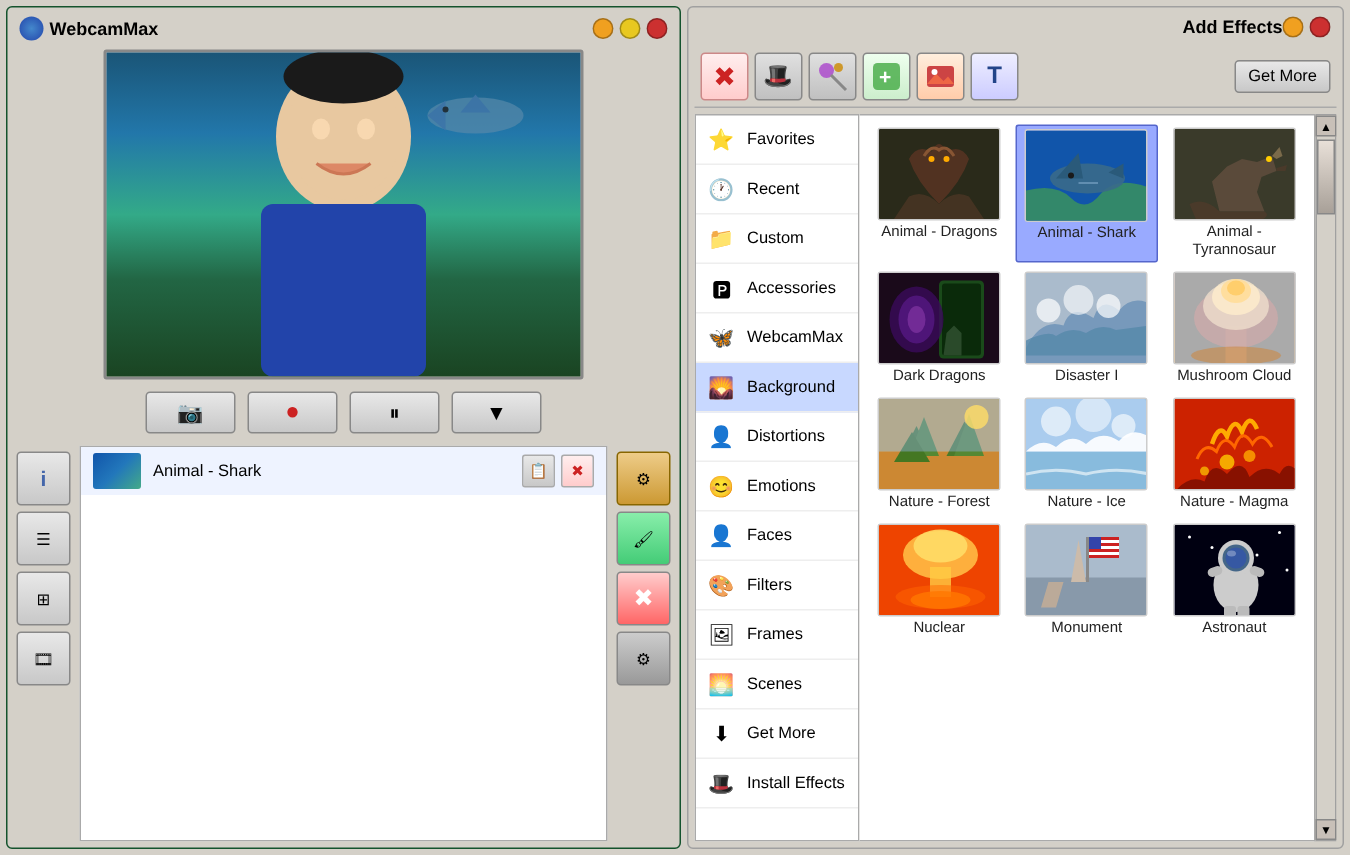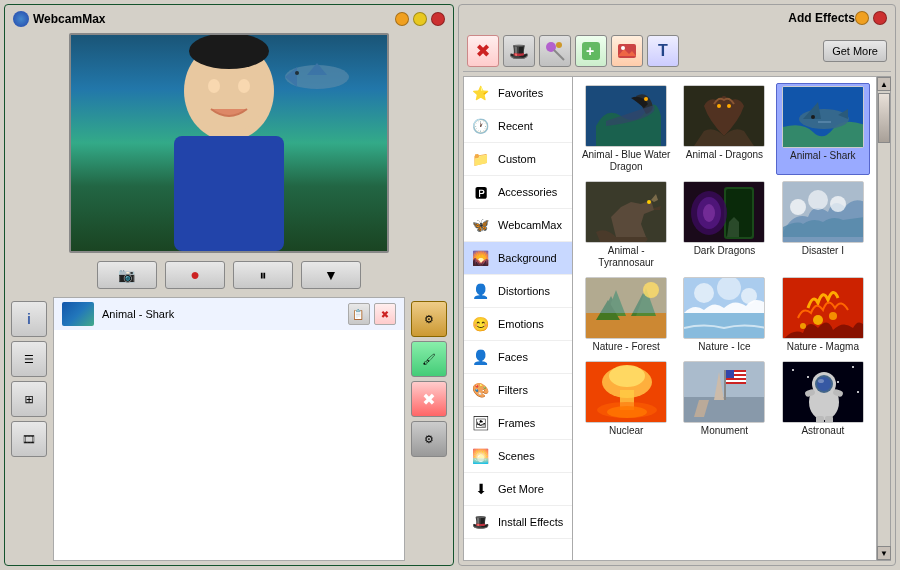--- a/index.html
+++ b/index.html
@@ -603,33 +603,20 @@
         </div>
         <div class="cat-item">
           <div class="cat-icon">🎩</div>
           <span>Install Effects</span>
         </div>
       </div>
 
       <div class="effects-grid-container">
         <div class="effects-grid">
 
-          <div class="effect-item">
-            <div class="effect-thumb thumb-blue-dragon">
-              <svg width="82" height="62" viewBox="0 0 82 62">
-                <rect width="82" height="62" fill="#1a4a7a"></rect>
-                <path d="M10,40 Q20,20 35,30 Q50,40 60,25 Q70,10 75,30 L75,62 L10,62Z" fill="#1a6644" opacity="0.8"></path>
-                <path d="M50,10 Q60,5 65,15 Q70,25 60,28 Q55,18 50,10Z" fill="#2a2a2a" opacity="0.9"></path>
-                <path d="M45,12 Q55,8 62,18 L58,22 Q50,15 45,12Z" fill="#1a1a1a"></path>
-                <circle cx="60" cy="13" r="2" fill="#ffaa00"></circle>
-                <path d="M20,35 L65,20 Q70,18 68,25 Q60,35 20,40Z" fill="#334466" opacity="0.7"></path>
-              </svg>
-            </div>
-            <span class="effect-label">Animal - Blue Water Dragon</span>
-          </div>
 
           <div class="effect-item">
             <div class="effect-thumb thumb-dragons">
               <svg width="82" height="62" viewBox="0 0 82 62">
                 <rect width="82" height="62" fill="#2a2a1a"></rect>
                 <path d="M40,50 Q25,35 20,20 Q25,10 35,15 Q40,5 45,15 Q55,10 60,20 Q55,35 40,50Z" fill="#553322" opacity="0.9"></path>
                 <path d="M30,18 Q35,10 40,14 Q45,10 50,18" fill="none" stroke="#885533" stroke-width="2"></path>
                 <circle cx="35" cy="20" r="2" fill="#ffaa00"></circle>
                 <circle cx="45" cy="20" r="2" fill="#ffaa00"></circle>
                 <path d="M20,45 Q30,40 40,50 Q50,40 60,45 L70,60 L10,60Z" fill="#443322"></path>
@@ -691,20 +678,39 @@
                 <path d="M0,45 Q15,38 20,42 Q30,35 40,40 Q50,33 60,38 L82,35 L82,55 L0,55Z" fill="#5588aa" opacity="0.8"></path>
                 <circle cx="15" cy="25" r="8" fill="white" opacity="0.7"></circle>
                 <circle cx="35" cy="18" r="10" fill="white" opacity="0.6"></circle>
                 <circle cx="55" cy="22" r="8" fill="white" opacity="0.7"></circle>
               </svg>
             </div>
             <span class="effect-label">Disaster I</span>
           </div>
 
 
+          <div class="effect-item">
+            <div class="effect-thumb thumb-mushroom">
+              <svg width="82" height="62" viewBox="0 0 82 62">
+                <rect width="82" height="62" fill="#aaaaaa"></rect>
+
+                <rect x="34" y="35" width="14" height="25" fill="#ddbbaa" opacity="0.8"></rect>
+
+                <ellipse cx="41" cy="30" rx="28" ry="20" fill="#ccaaaa" opacity="0.8"></ellipse>
+                <ellipse cx="41" cy="22" rx="22" ry="16" fill="#eeddcc" opacity="0.8"></ellipse>
+                <ellipse cx="41" cy="16" rx="16" ry="12" fill="#ffeecc" opacity="0.8"></ellipse>
+                <ellipse cx="41" cy="12" rx="10" ry="8" fill="#ffdd99" opacity="0.9"></ellipse>
+
+                <ellipse cx="41" cy="10" rx="6" ry="5" fill="#ffcc66" opacity="0.9"></ellipse>
+
+                <ellipse cx="41" cy="55" rx="30" ry="6" fill="#cc8844" opacity="0.6"></ellipse>
+              </svg>
+            </div>
+            <span class="effect-label">Mushroom Cloud</span>
+          </div>
 
           <div class="effect-item">
             <div class="effect-thumb thumb-nature-forest">
               <svg width="82" height="62" viewBox="0 0 82 62">
                 <rect width="82" height="62" fill="#ddaa55"></rect>
                 <rect x="0" y="35" width="82" height="27" fill="#cc8833"></rect>
 
                 <polygon points="15,38 25,18 35,38" fill="#4a7a2a"></polygon>
                 <polygon points="20,38 30,12 40,38" fill="#558833"></polygon>
                 <polygon points="10,42 22,22 34,42" fill="#447722"></polygon>

